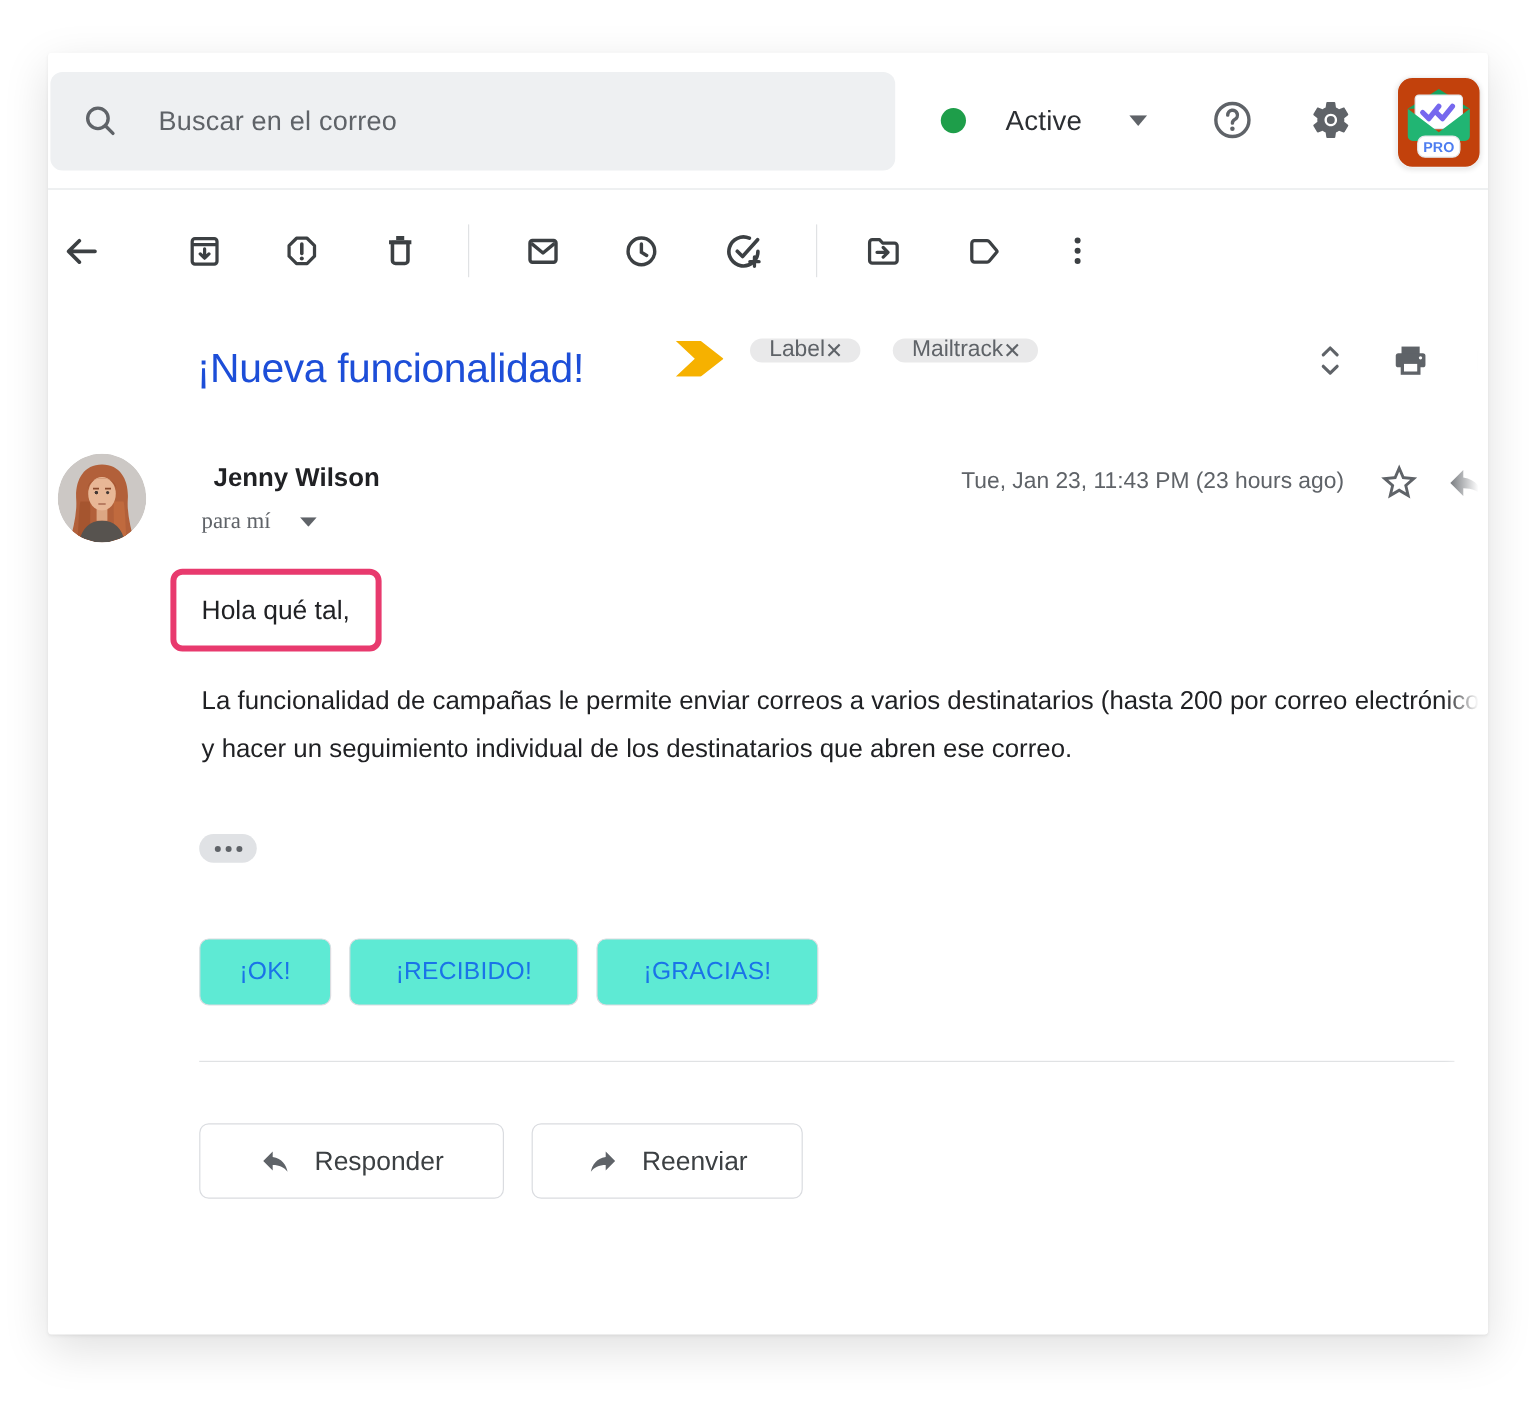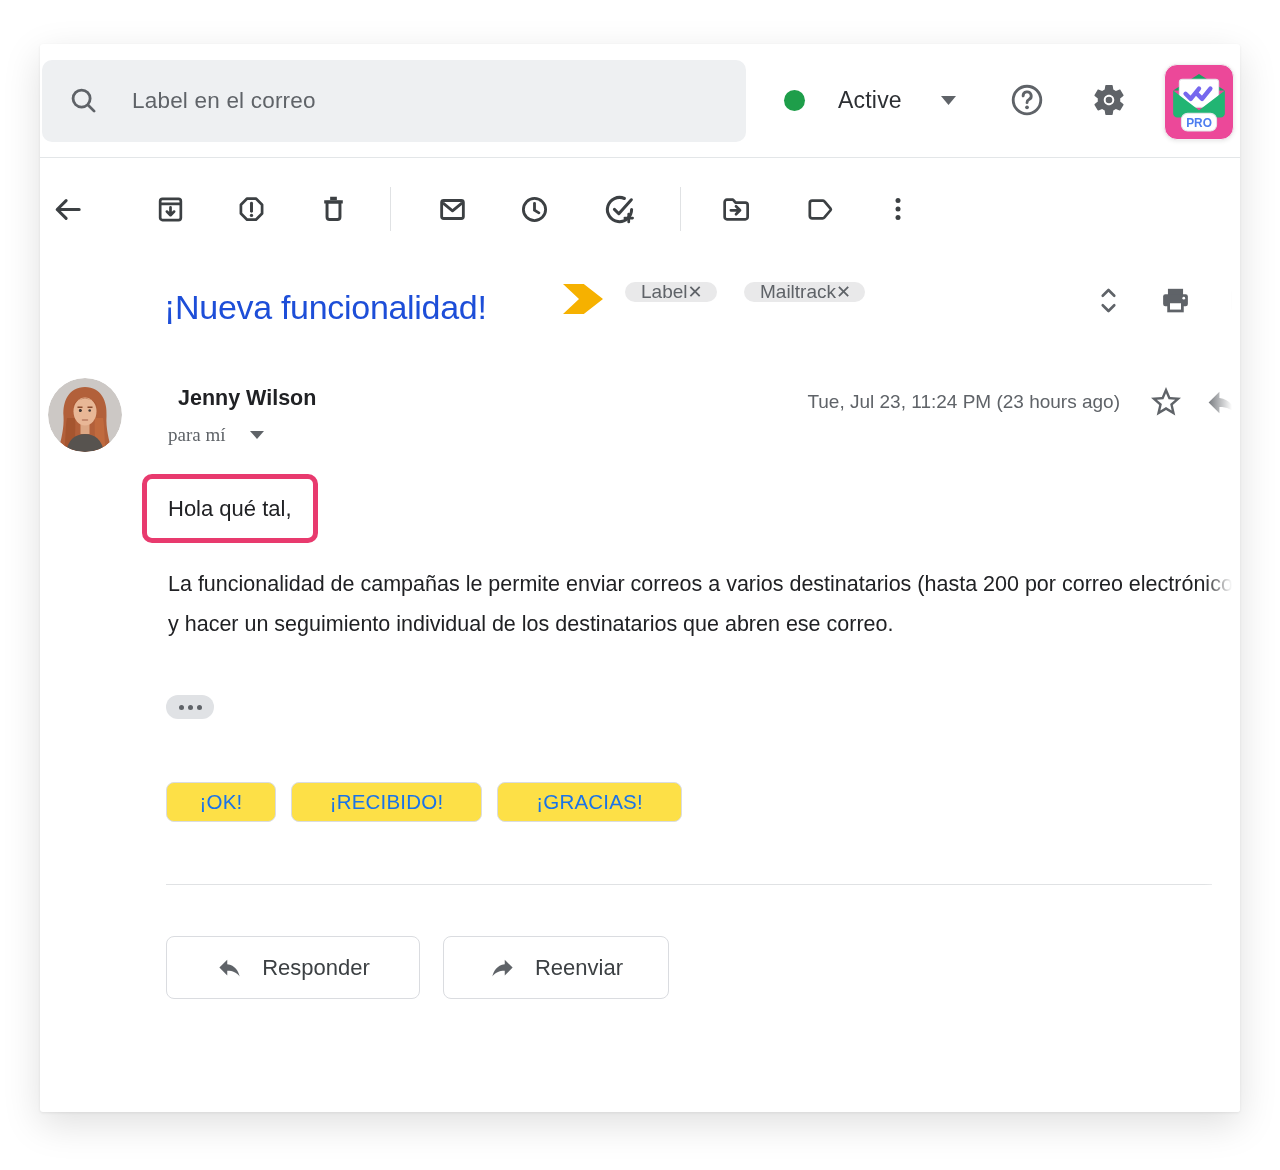--- a/index.html
+++ b/index.html
@@ -17,21 +17,21 @@
   .abs{position:absolute;}
 
   
   .search-bar{left:2px;top:16px;width:704px;height:82px;background:#eef0f2;border-radius:10px;
     display:flex;align-items:center;gap:32px;padding-left:26px;cursor:text;}
   .search-placeholder{font-size:22.5px;color:var(--text-secondary);letter-spacing:.2px;}
   .status-group{left:744px;top:0;height:112px;display:flex;align-items:center;gap:31px;cursor:pointer;}
   .status-dot{width:21px;height:21px;border-radius:50%;background:var(--status-green);}
   .status-label{font-size:23px;font-weight:500;color:#2c2f33;letter-spacing:.2px;margin-left:2px;}
   .hdr-btn{width:48px;height:48px;border-radius:50%;display:flex;align-items:center;justify-content:center;cursor:pointer;}
-  .logo-card{left:1124px;top:20px;width:70px;height:76px;background:#ec4899;border-radius:13px;
+  .logo-card{left:1124px;top:20px;width:70px;height:76px;background:#c2410c;border-radius:13px;
     border:1px solid #f0f1f2;box-shadow:0 1px 4px rgba(0,0,0,.10);display:flex;align-items:center;
     justify-content:center;cursor:pointer;}
   .hdr-divider{left:0;top:113px;width:1200px;height:1px;background:#e3e6e8;}
 
   
   .tb-btn{width:48px;height:48px;top:141px;border-radius:50%;display:flex;align-items:center;
     justify-content:center;cursor:pointer;}
   .tb-sep{top:143px;width:1px;height:44px;background:#e0e2e4;}
 
   
@@ -56,21 +56,21 @@
   .annotation-box{left:102px;top:430px;width:176px;height:69px;border:5px solid var(--annotation-pink);
     border-radius:10px;display:flex;align-items:center;padding-left:21px;background:#fff;}
   .greeting{font-size:22px;color:var(--text-primary);}
   .body-text{left:128px;top:520px;width:1078px;font-size:21.5px;line-height:40px;color:var(--text-primary);}
   .trimmed-btn{left:126px;top:651px;width:48px;height:24px;border-radius:12px;background:#e0e2e5;
     display:flex;align-items:center;justify-content:center;gap:4px;cursor:pointer;}
   .trimmed-btn i{width:5px;height:5px;border-radius:50%;background:var(--icon-gray);}
 
   
   .smart-row{left:126px;top:738px;display:flex;gap:15px;}
-  .smart-btn{height:40px;border:1px solid var(--border-gray);border-radius:8px;background:#fde047;
+  .smart-btn{height:56px;border:1px solid var(--border-gray);border-radius:8px;background:#5eead4;
     color:var(--accent-blue);font-size:20.5px;font-weight:500;font-family:inherit;
     display:flex;align-items:center;justify-content:center;cursor:pointer;letter-spacing:.2px;}
   .smart-btn.b1{width:110px}.smart-btn.b2{width:191px}.smart-btn.b3{width:185px}
 
   .bottom-divider{left:126px;top:840px;width:1046px;height:1px;background:#e0e2e4;}
 
   
   .action-row{left:126px;top:892px;display:flex;gap:23px;}
   .action-btn{height:63px;border:1px solid var(--border-gray);border-radius:8px;background:#fff;
     display:flex;align-items:center;justify-content:center;gap:19px;cursor:pointer;
@@ -85,21 +85,21 @@
 
 <div class="window">
 
   <div class="abs search-bar">
     <span style="display:flex">
       <svg width="32" height="32" viewBox="0 0 24 24" fill="none" stroke="#5f6368" stroke-width="2.1" stroke-linecap="round">
           <circle cx="10.2" cy="10.2" r="6.4"></circle>
           <path d="M15 15l4.6 4.6"></path>
         </svg>
     </span>
-    <span class="search-placeholder">Label en el correo</span>
+    <span class="search-placeholder">Buscar en el correo</span>
   </div>
 
   <div class="abs status-group">
     <span class="status-dot"></span>
     <span class="status-label">Active</span>
     <span style="display:flex;margin-left:8px">
       <svg width="15" height="9" viewBox="0 0 15 9">
           <polygon points="0,0 15,0 7.5,9" fill="#5f6368"></polygon>
         </svg>
     </span>
@@ -259,21 +259,21 @@
   </div>
   <div class="abs sender-name">Jenny Wilson</div>
   <div class="abs recipient-row">
     <span class="recipient">para mí</span>
     <span style="display:flex">
       <svg width="14" height="8" viewBox="0 0 14 8">
           <polygon points="0,0 14,0 7,8" fill="#5f6368"></polygon>
         </svg>
     </span>
   </div>
-  <div class="abs timestamp">Tue, Jul 23, 11:24 PM (23 hours ago)</div>
+  <div class="abs timestamp">Tue, Jan 23, 11:43 PM (23 hours ago)</div>
   <div class="abs msg-icon" style="left:1104px">
     <svg width="36" height="36" viewBox="0 0 24 24" fill="var(--icon-gray)">
         <path d="M22 9.24l-7.19-.62L12 2 9.19 8.63 2 9.24l5.46 4.73L5.82 21 12 17.27 18.18 21l-1.63-7.03L22 9.24zM12 15.4l-3.76 2.27 1-4.28-3.32-2.88 4.38-.38L12 6.1l1.71 4.04 4.38.38-3.32 2.88 1 4.28L12 15.4z"></path>
       </svg>
   </div>
   <div class="abs msg-icon" style="left:1160px">
     <svg width="37" height="37" viewBox="0 0 24 24" fill="var(--icon-gray)">
         <path d="M10 9V5l-7 7 7 7v-4.1c5 0 8.5 1.6 11 5.1-1-5-4-10-11-11z"></path>
       </svg>
   </div>

